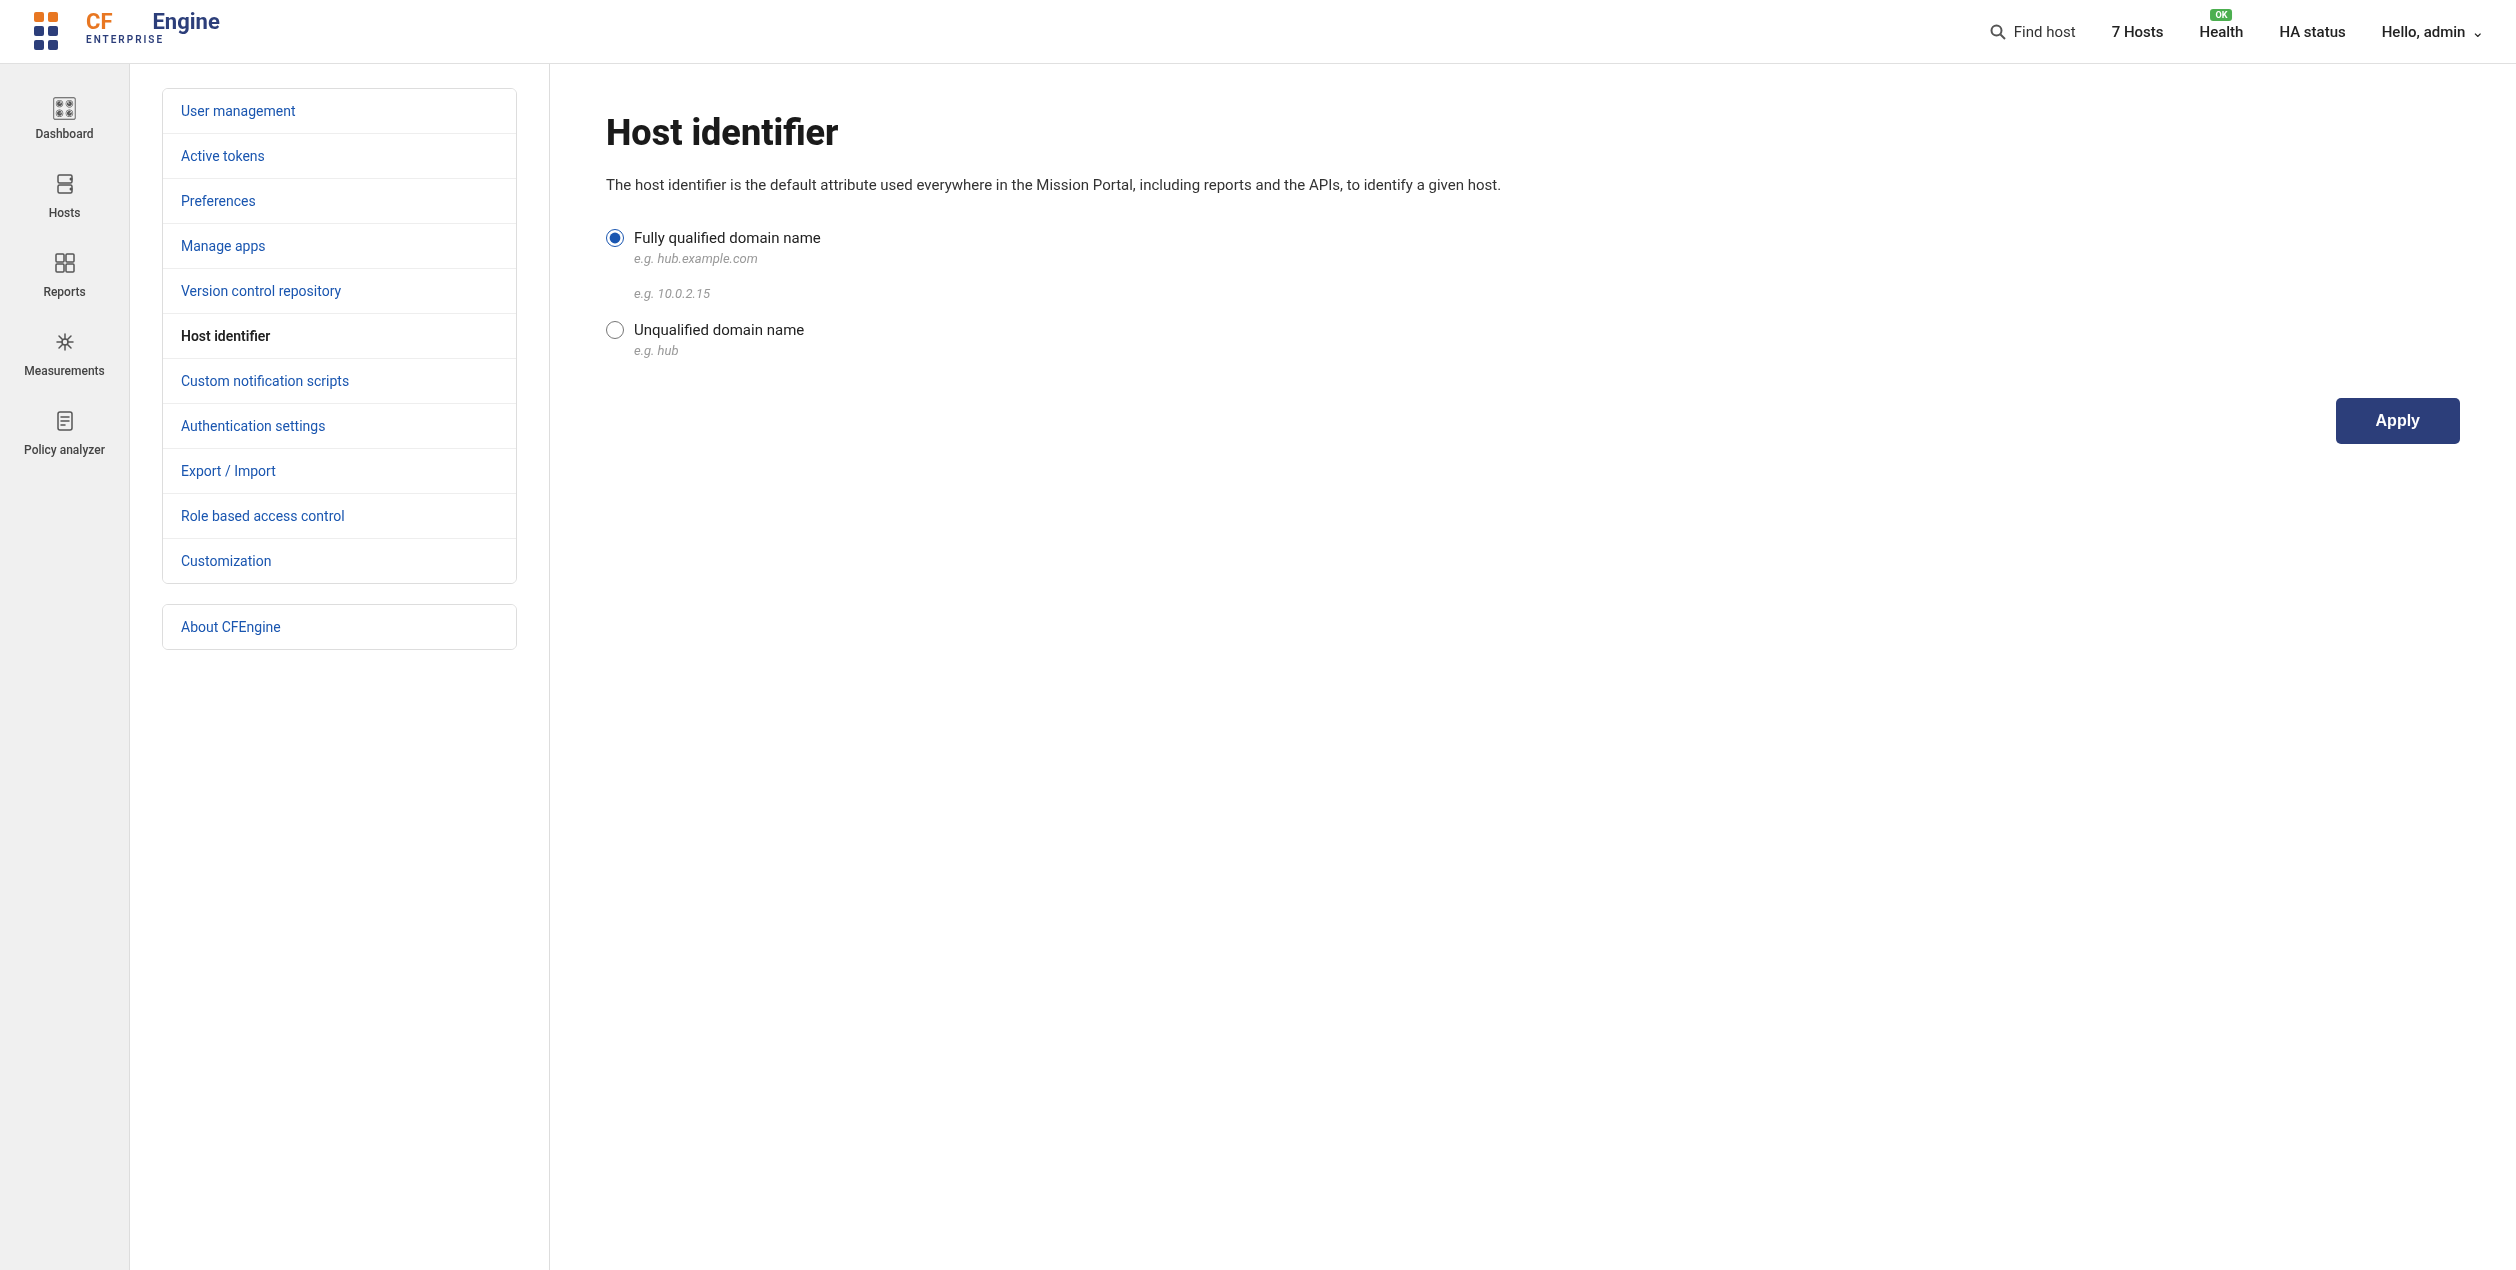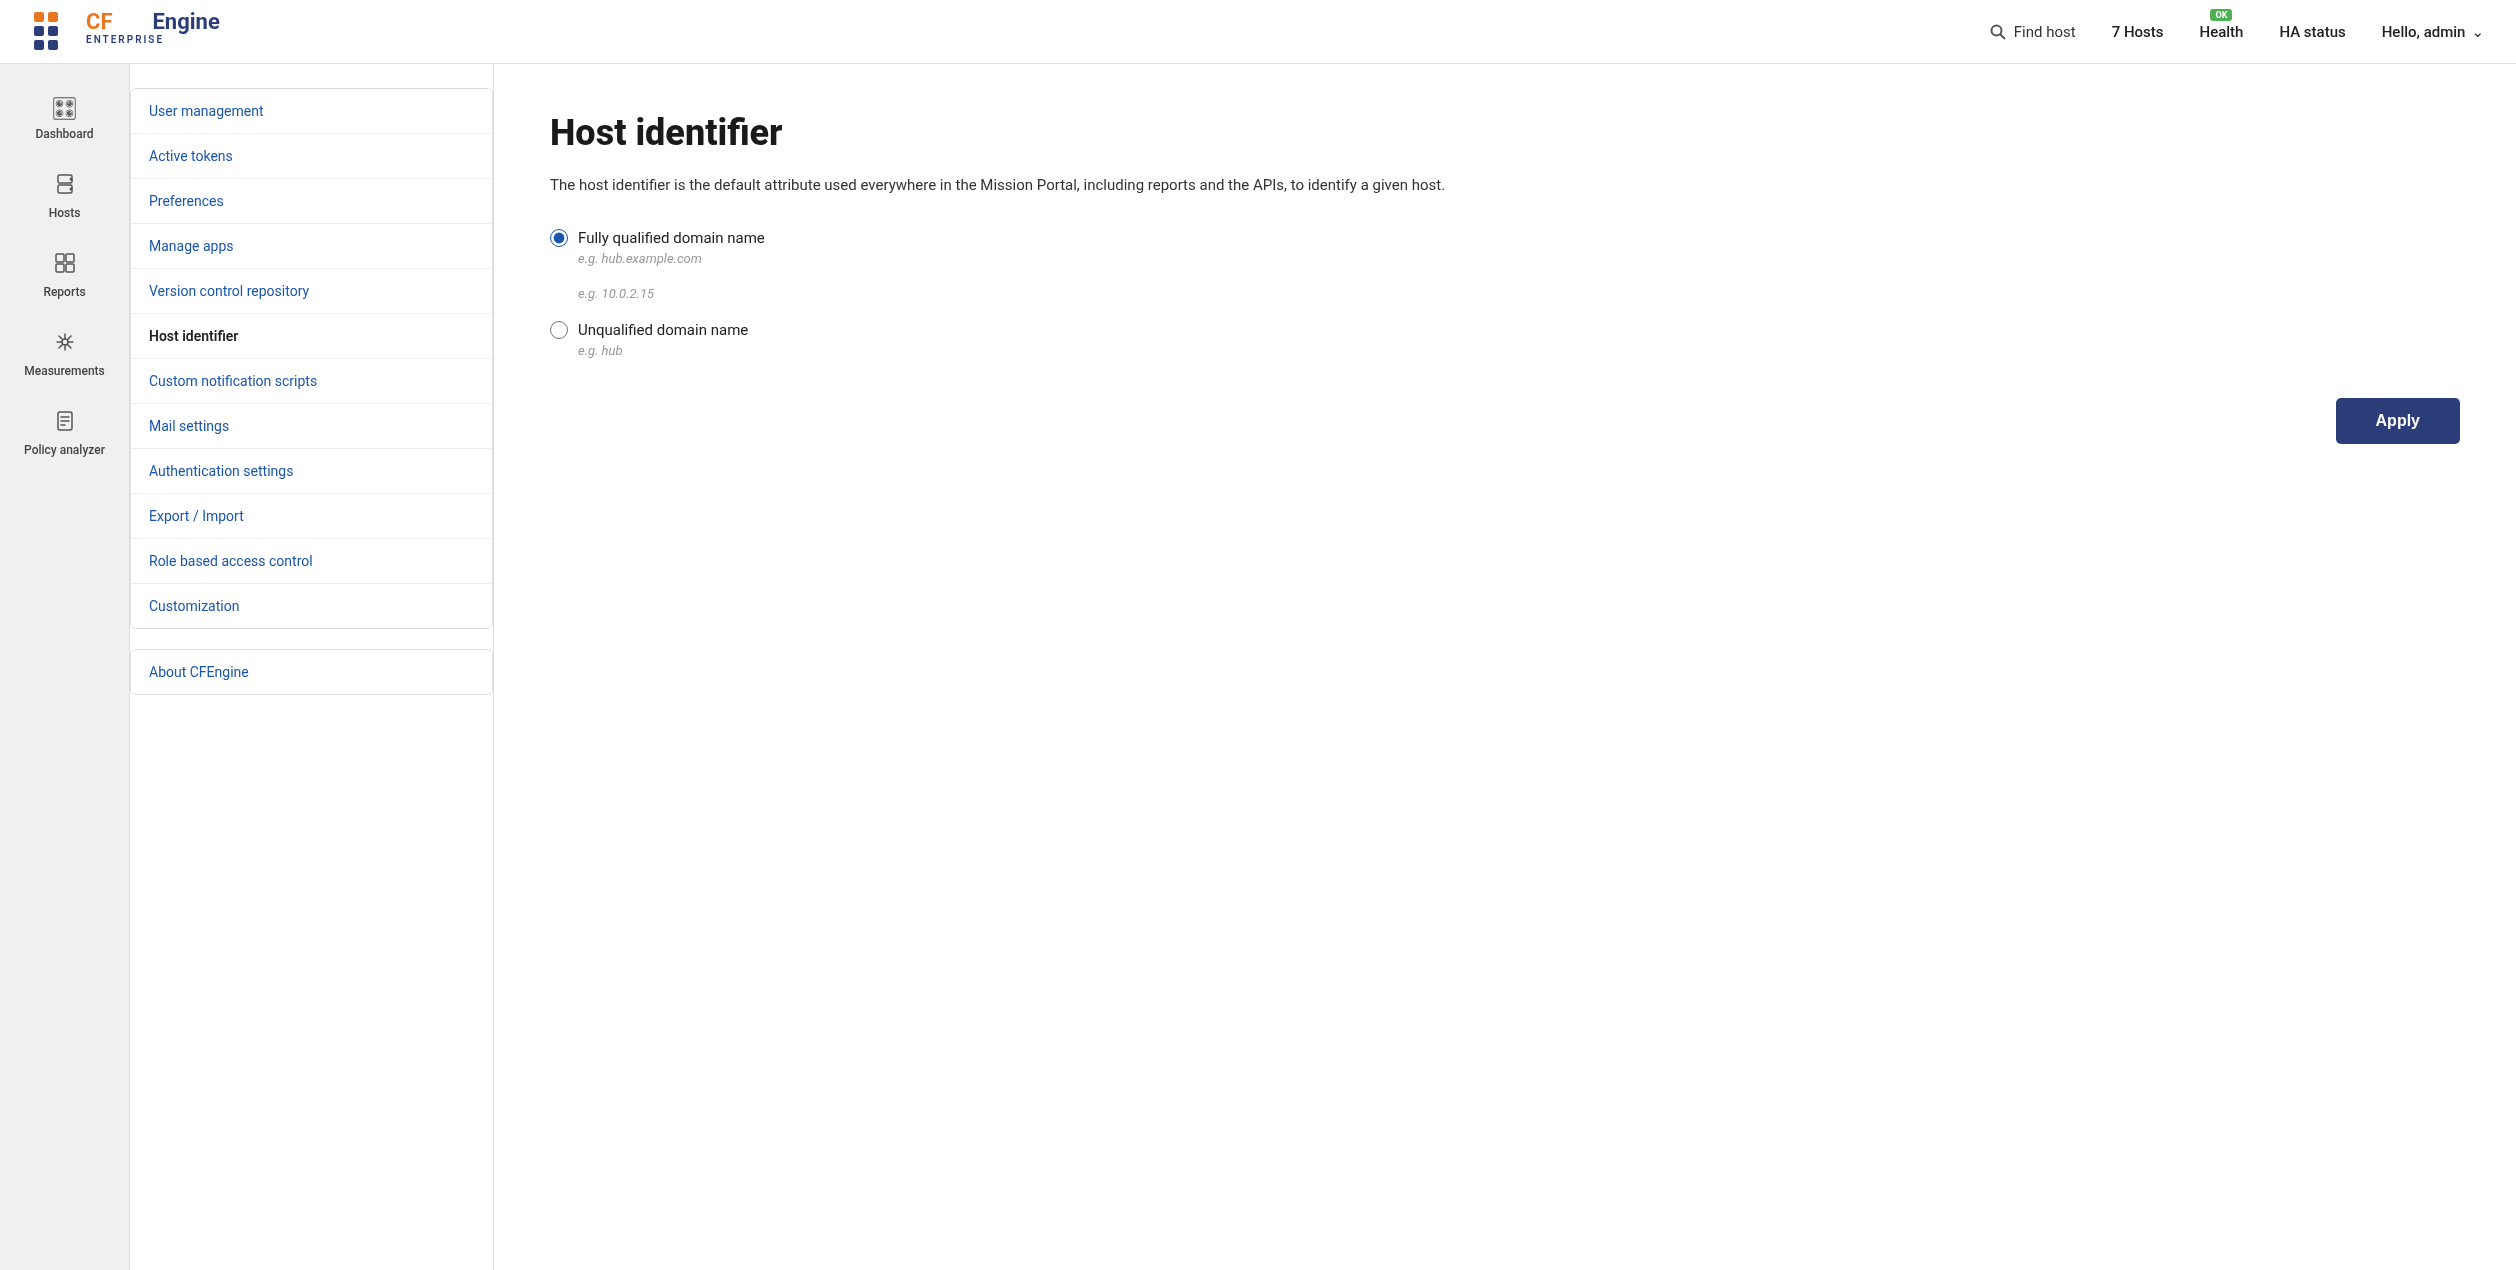--- a/index.html
+++ b/index.html
@@ -121,24 +121,24 @@
       cursor: pointer;
       border-radius: 6px;
       width: 100%;
       text-align: center;
     }
     .sidebar-item .icon { font-size: 22px; color: #555; }
     .sidebar-item .label { font-size: 12px; color: #444; font-weight: 500; }
 
     
     .middle-panel {
-      width: 364px;
+      width: 420px;
       background: #fff;
       border-right: 1px solid #ddd;
-      padding: 24px 0;
+      padding: 24px 32px;
       overflow-y: auto;
       flex-shrink: 0;
     }
     .menu-group {
       border: 1px solid #ddd;
       border-radius: 6px;
       overflow: hidden;
       margin-bottom: 20px;
     }
     .menu-item {
@@ -332,21 +332,20 @@
 
   <div class="middle-panel">
     <div class="menu-group">
       <div class="menu-item">User management</div>
       <div class="menu-item">Active tokens</div>
       <div class="menu-item">Preferences</div>
       <div class="menu-item">Manage apps</div>
       <div class="menu-item">Version control repository</div>
       <div class="menu-item active">Host identifier</div>
       <div class="menu-item">Custom notification scripts</div>
-      <div class="menu-item">Mail settings</div>
       <div class="menu-item">Authentication settings</div>
       <div class="menu-item">Export / Import</div>
       <div class="menu-item">Role based access control</div>
       <div class="menu-item">Customization</div>
     </div>
     <div class="menu-group">
       <div class="menu-item">About CFEngine</div>
     </div>
   </div>
 

